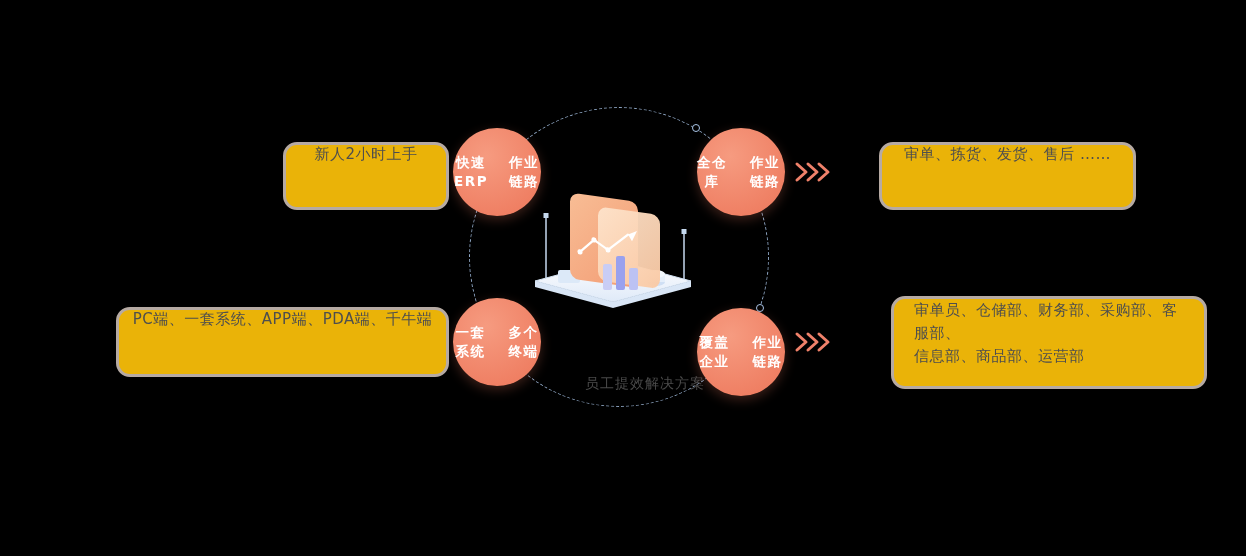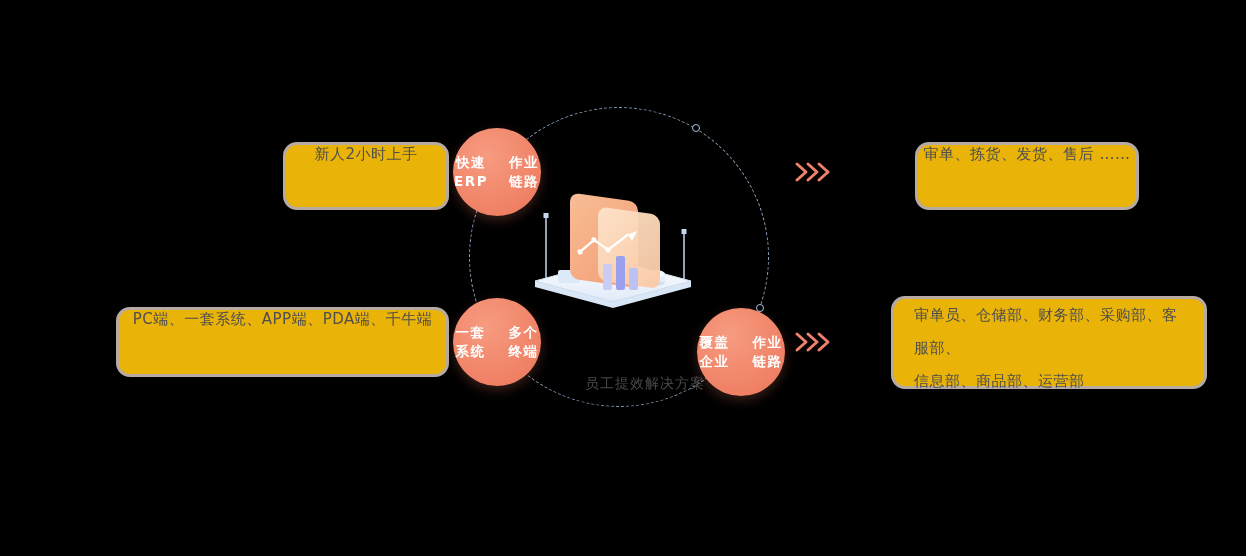--- a/index.html
+++ b/index.html
@@ -64,26 +64,26 @@
     align-items: flex-start;
     justify-content: center;
     color: #4e4e4e;
     font-size: 15px;
     letter-spacing: 0.5px;
     text-align: center;
     margin-left: 46px;
   }
   .result-box span { white-space: pre-line; }
   .box-tl { left: 237px; top: 142px; width: 166px; height: 68px; }
-  .box-tr { left: 869px; top: 142px; width: 224px; height: 68px; }
+  .box-tr { left: 833px; top: 142px; width: 257px; height: 68px; }
   .box-bl { left: 70px;  top: 307px; width: 333px; height: 70px; }
   .box-br {
     left: 845px; top: 296px; width: 316px; height: 93px;
     justify-content: flex-start; text-align: left;
-    padding: 0 20px; line-height: 33px;
+    padding: 0 20px; line-height: 23px;
   }
 
   
   .chevrons { position: absolute; width: 38px; height: 22px; }
   .chev-lt { left: 407px; top: 161px; }
   .chev-lb { left: 407px; top: 331px; }
   .chev-rt { left: 794px; top: 161px; }
   .chev-rb { left: 794px; top: 331px; }
   .chevrons svg polyline {
     fill: none; stroke: #f0816a; stroke-width: 3;
@@ -155,20 +155,24 @@
     <rect x="92" y="78" width="9" height="34" rx="2" fill="#99a1ee"></rect>
     <rect x="105" y="90" width="9" height="22" rx="2" fill="#bcc2f3"></rect>
   </svg>
 
   <div class="center-title">员工提效解决方案</div>
 
   <div class="node node-tl">
     <span>快速ERP</span>
     <span>作业链路</span>
   </div>
+  <div class="node node-tr">
+    <span>全仓库</span>
+    <span>作业链路</span>
+  </div>
   <div class="node node-bl">
     <span>一套系统</span>
     <span>多个终端</span>
   </div>
   <div class="node node-br">
     <span>覆盖企业</span>
     <span>作业链路</span>
   </div>
 
   <div class="chevrons chev-lt">

